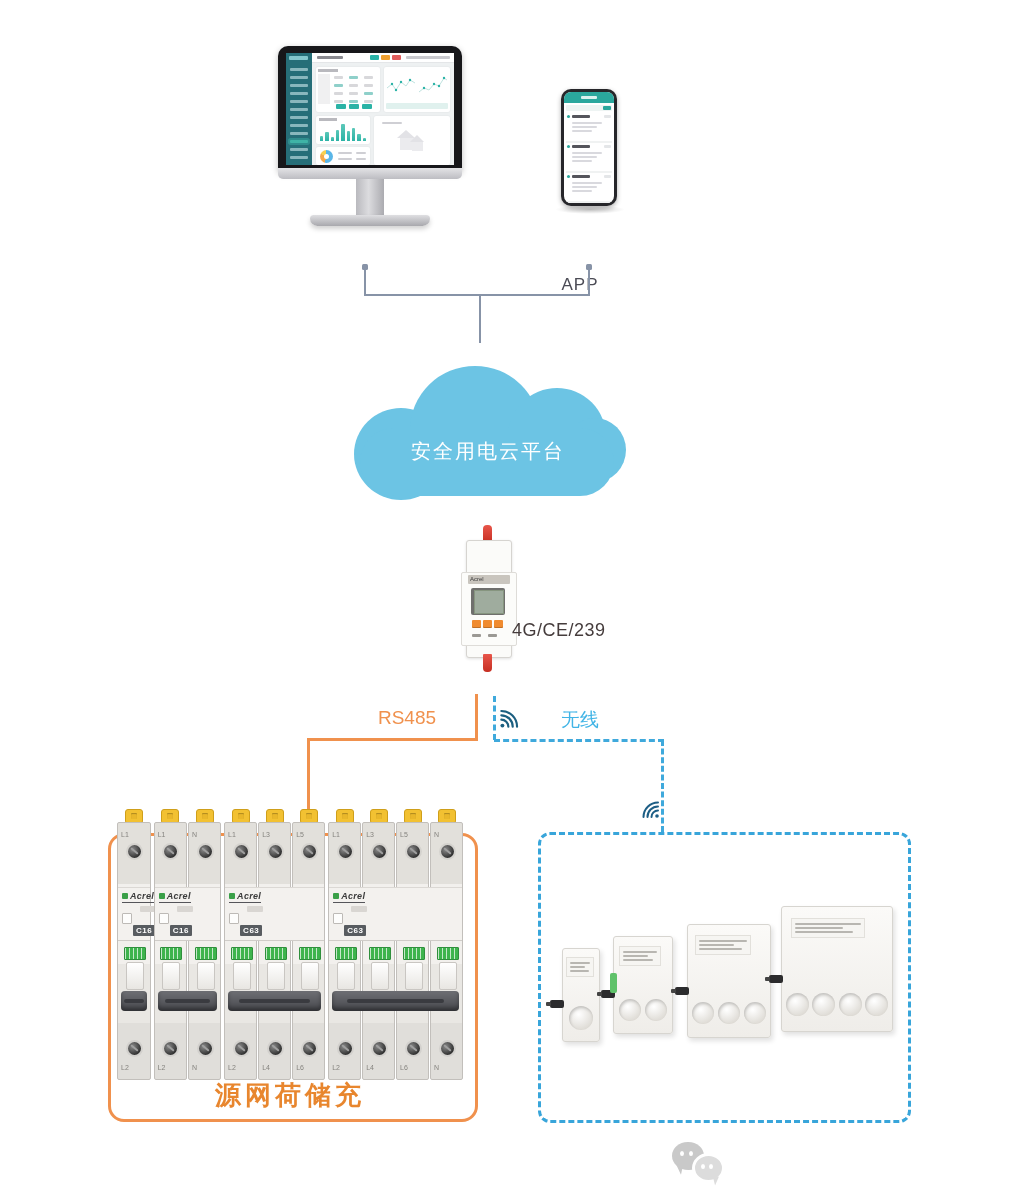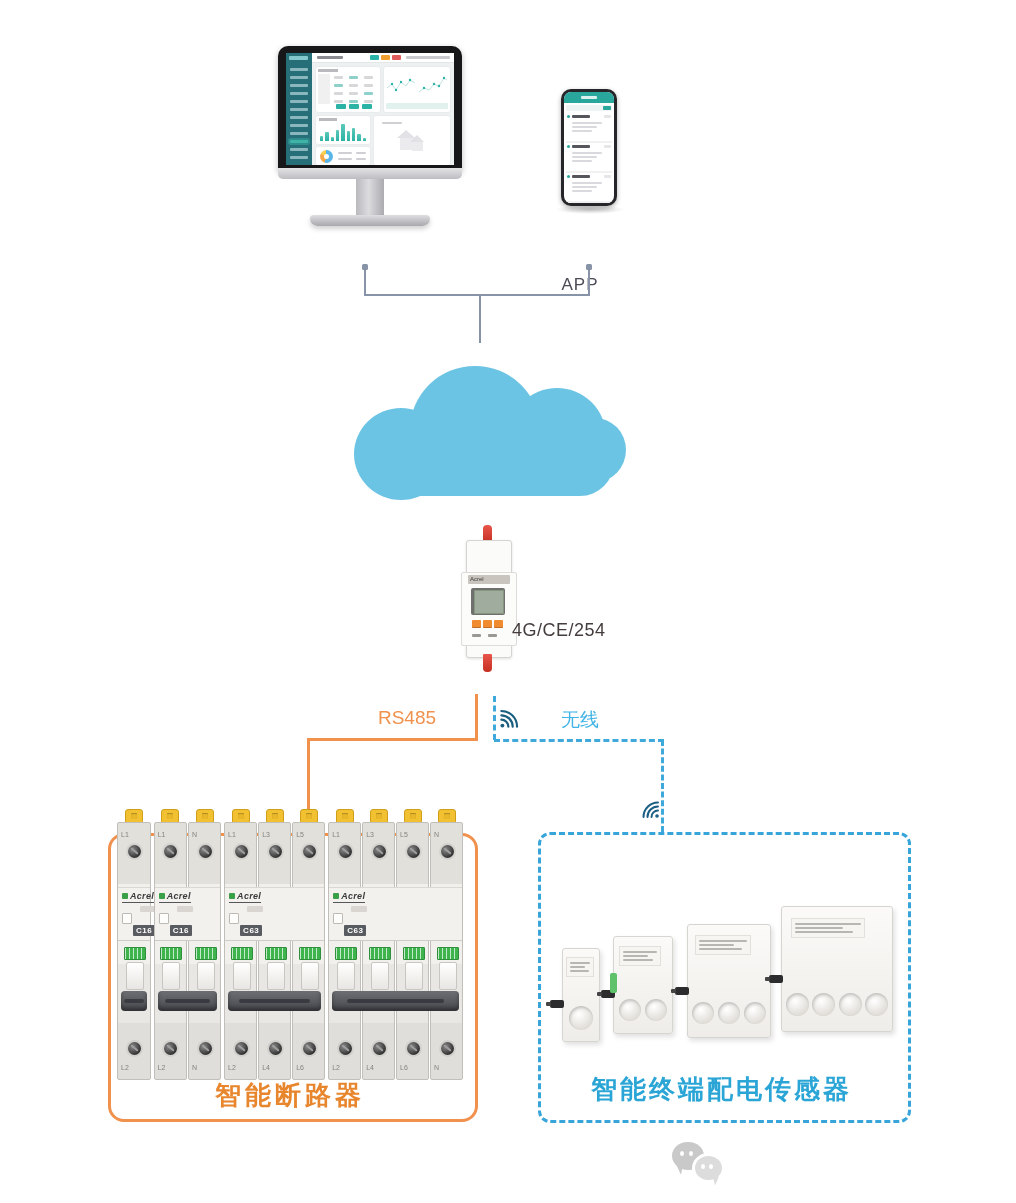--- a/index.html
+++ b/index.html
@@ -317,35 +317,36 @@
   <div class="abs conn" style="left:588px;top:270px;width:2px;height:26px"></div>
   <div class="abs conn" style="left:364px;top:294px;width:226px;height:2px"></div>
   <div class="abs conn" style="left:479px;top:294px;width:2px;height:49px"></div>
 
   <div class="abs cloud">
     <div class="cl cl1"></div>
     <div class="cl cl2"></div>
     <div class="cl cl3"></div>
     <div class="cl cl4"></div>
     <div class="cl5"></div>
+    <div class="cloud-label">安全用电云平台</div>
   </div>
 
   <div class="abs gw-ant top"></div>
   <div class="abs gw-body"></div>
   <div class="abs gw-mid"></div>
   <div class="abs gw-brand">Acrel</div>
   <div class="abs gw-lcd"></div>
   <div class="abs gw-lcd-in"></div>
   <div class="abs gw-btn" style="left:472px"></div>
   <div class="abs gw-btn" style="left:483px"></div>
   <div class="abs gw-btn" style="left:494px"></div>
   <div class="abs gw-lab" style="left:472px"></div>
   <div class="abs gw-lab" style="left:488px"></div>
   <div class="abs gw-ant bot"></div>
-  <div class="abs gw-text">4G/CE/254</div>
+  <div class="abs gw-text">4G/CE/239</div>
 
   <div class="abs oline" style="left:475px;top:694px;width:3px;height:46px"></div>
   <div class="abs oline" style="left:307px;top:738px;width:171px;height:3px"></div>
   <div class="abs oline" style="left:307px;top:738px;width:3px;height:76px"></div>
   <div class="abs rs485-label">RS485</div>
 
   <div class="abs bdash-v" style="left:493px;top:696px;height:44px"></div>
   <div class="abs bdash-h" style="left:494px;top:739px;width:170px"></div>
   <div class="abs bdash-v" style="left:661px;top:740px;height:92px"></div>
   <svg class="wifi" style="left:497px;top:705px" width="26" height="26" viewBox="0 0 24 24">
@@ -528,21 +529,21 @@
             <span class="b-brandmark"></span>
             <span class="b-brandtxt">Acrel</span>
           </div>
           <div class="b-model"></div>
           <div class="b-button"></div>
           <div class="b-rating">C63</div>
         </div>
         <div class="b-handle"></div>
       </div>
     </div>
-  <div class="abs breaker-box-label">智能断路器</div>
+  <div class="abs breaker-box-label">源网荷储充</div>
 
   <div class="abs sensor-box"></div>
   <div id="sensor-devices">
       <div class="sensor-device" style="left: 562px; top: 948px; width: 36px; height: 92px;">
         <div class="s-cable"></div>
         <div class="s-sticker">
           <div class="s-line"></div>
           <div class="s-line"></div>
           <div class="s-line"></div>
         </div>
@@ -584,21 +585,20 @@
           <div class="s-line"></div>
         </div>
         <div class="s-holes">
           <div class="s-hole" style="width: 23px; height: 23px;"></div>
           <div class="s-hole" style="width: 23px; height: 23px;"></div>
           <div class="s-hole" style="width: 23px; height: 23px;"></div>
           <div class="s-hole" style="width: 23px; height: 23px;"></div>
         </div>
       </div>
     </div>
-  <div class="abs sensor-box-label">智能终端配电传感器</div>
 
   <div class="abs wc-icon">
     <div class="wc-b1">
       <div class="wc-eye" style="left:8px;top:9px"></div>
       <div class="wc-eye" style="left:17px;top:9px"></div>
     </div>
     <div class="wc-b2">
       <div class="wc-eye" style="left:6px;top:8px"></div>
       <div class="wc-eye" style="left:14px;top:8px"></div>
     </div>

